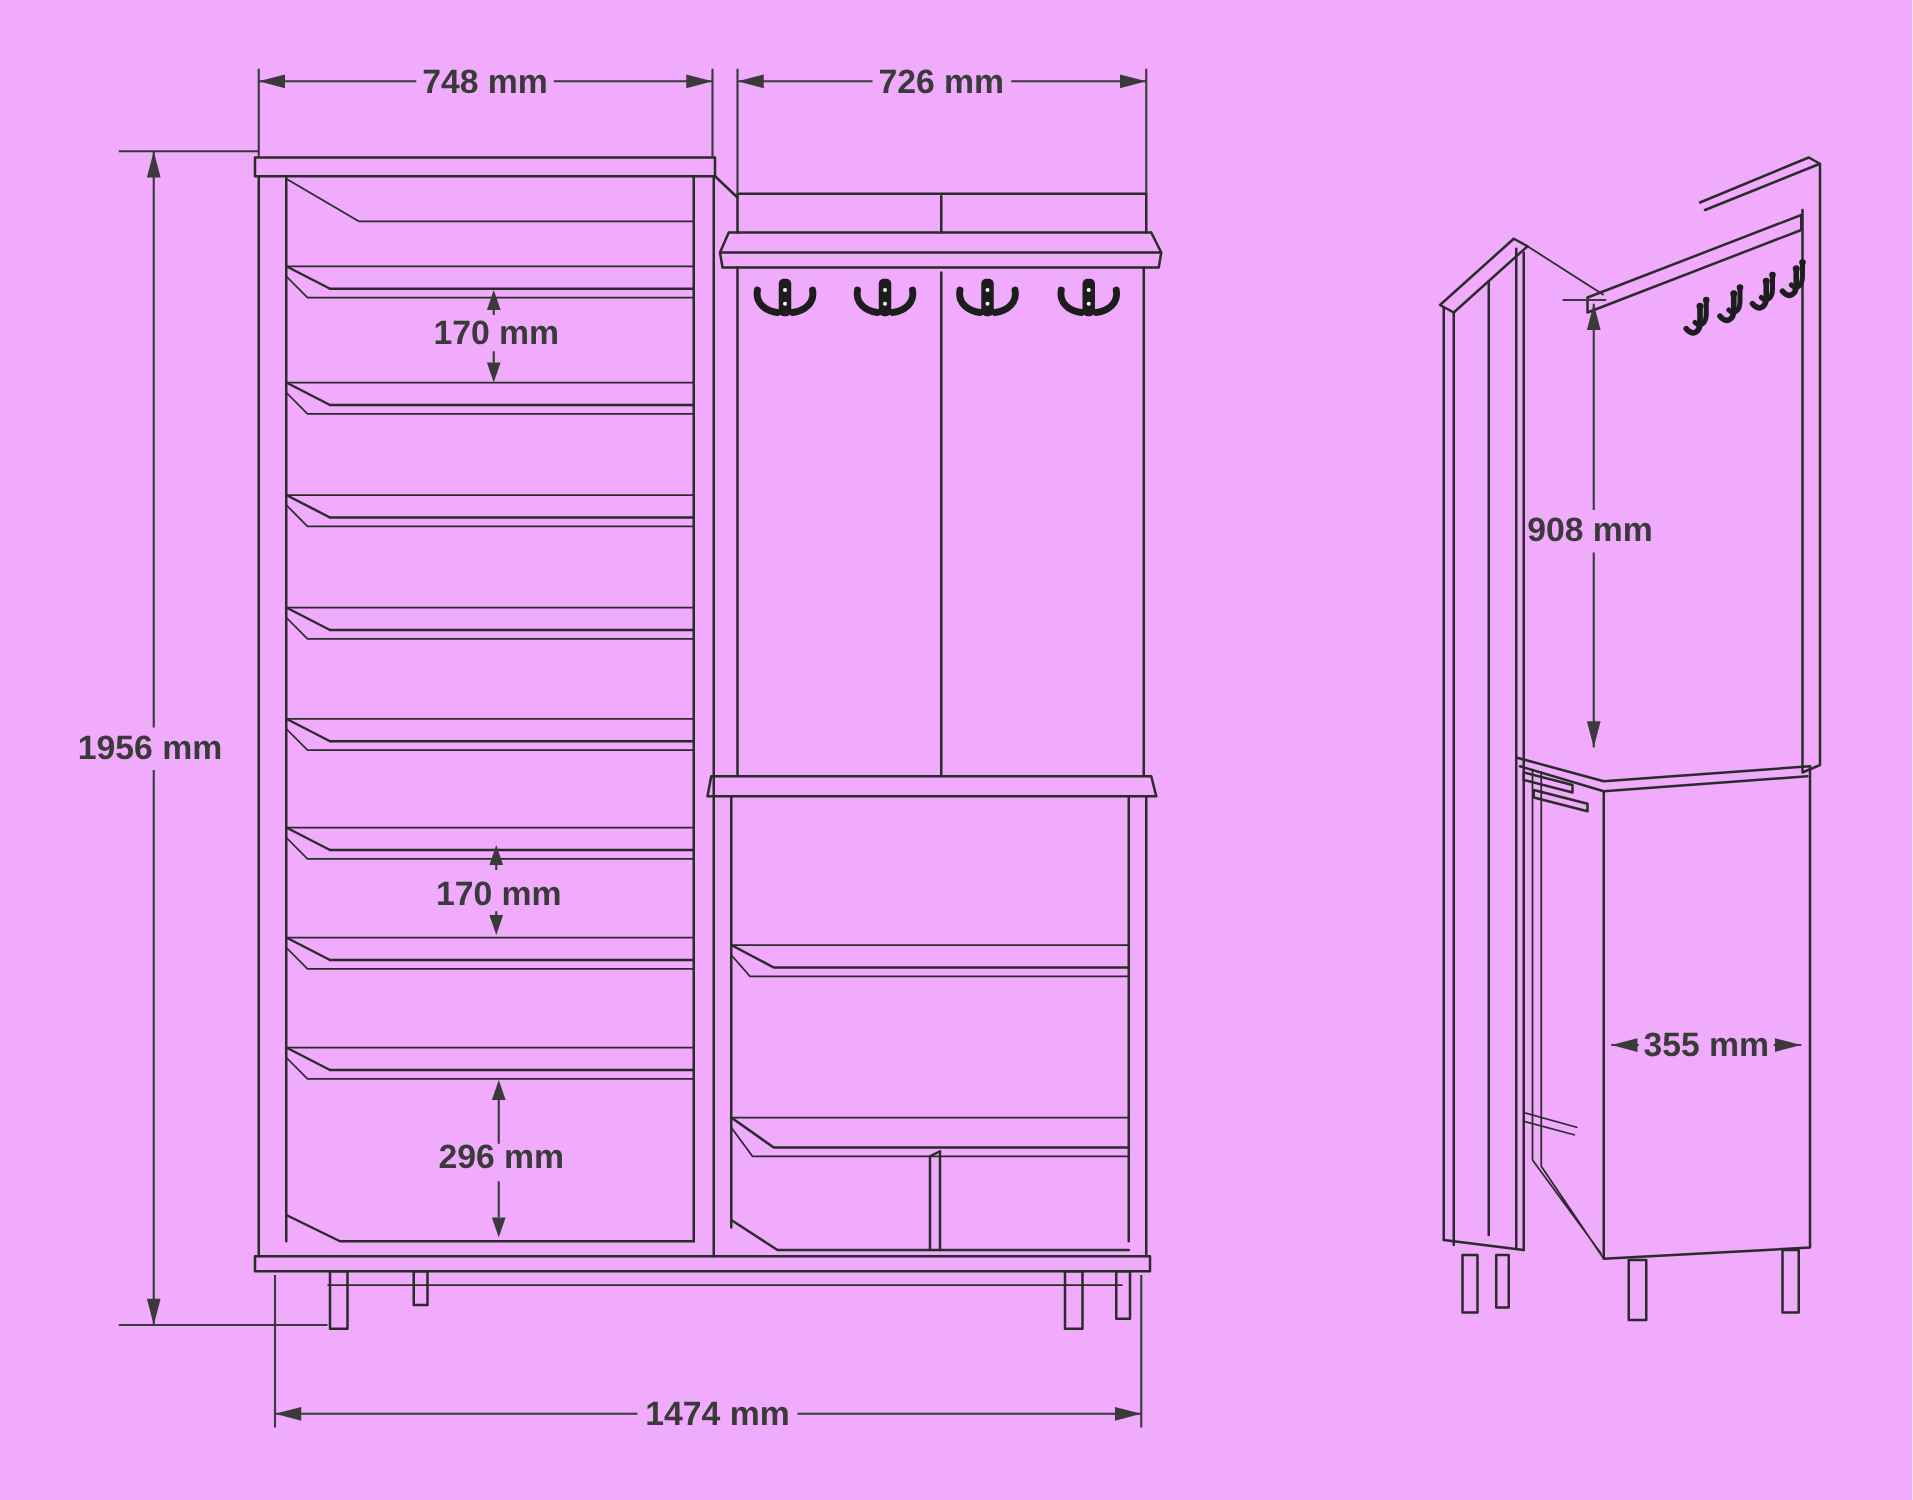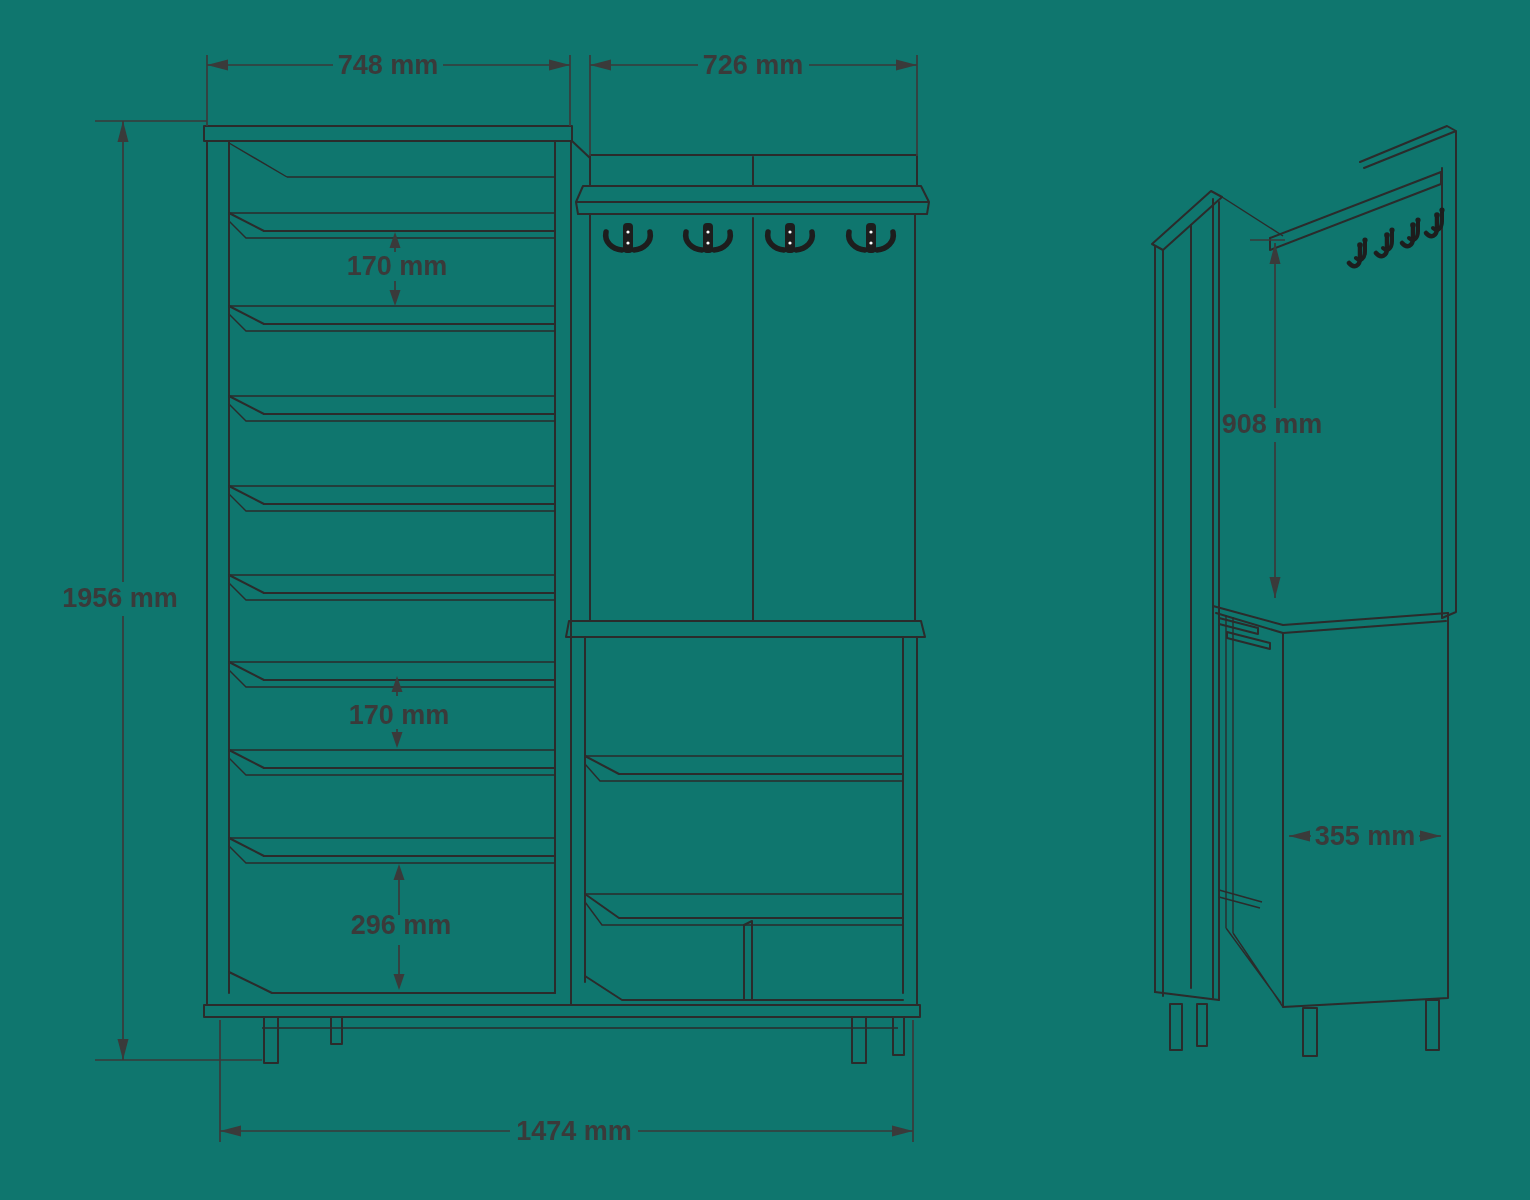--- a/index.html
+++ b/index.html
@@ -1,16 +1,16 @@
 <!DOCTYPE html>
 <html><head>
 <meta charset="utf-8">
 <style>
   html,body{margin:0;padding:0;background:#ffffff;}
-  .canvas{position:relative;width:1530px;height:1200px;background:#0f766e;overflow:hidden;}
+  .canvas{position:relative;width:1530px;height:1200px;background:#f0abfc;overflow:hidden;}
   svg{display:block;}
   svg text{font-family:"Liberation Sans","DejaVu Sans",sans-serif;font-weight:700;font-size:27px;fill:#3a3a3a;text-anchor:middle;}
   .furn{stroke:#2b2b2b;stroke-width:2;fill:none;stroke-linecap:round;stroke-linejoin:round;}
   .thin{stroke:#2b2b2b;stroke-width:1.4;fill:none;}
   .dim{stroke:#3a3a3a;stroke-width:1.7;fill:none;}
   .dimfill{fill:#3a3a3a;stroke:none;}
   .hookstroke{stroke:#1d1d1d;fill:none;stroke-linecap:round;}
   .hookfill{fill:#1d1d1d;stroke:none;}
 </style>
 </head>

